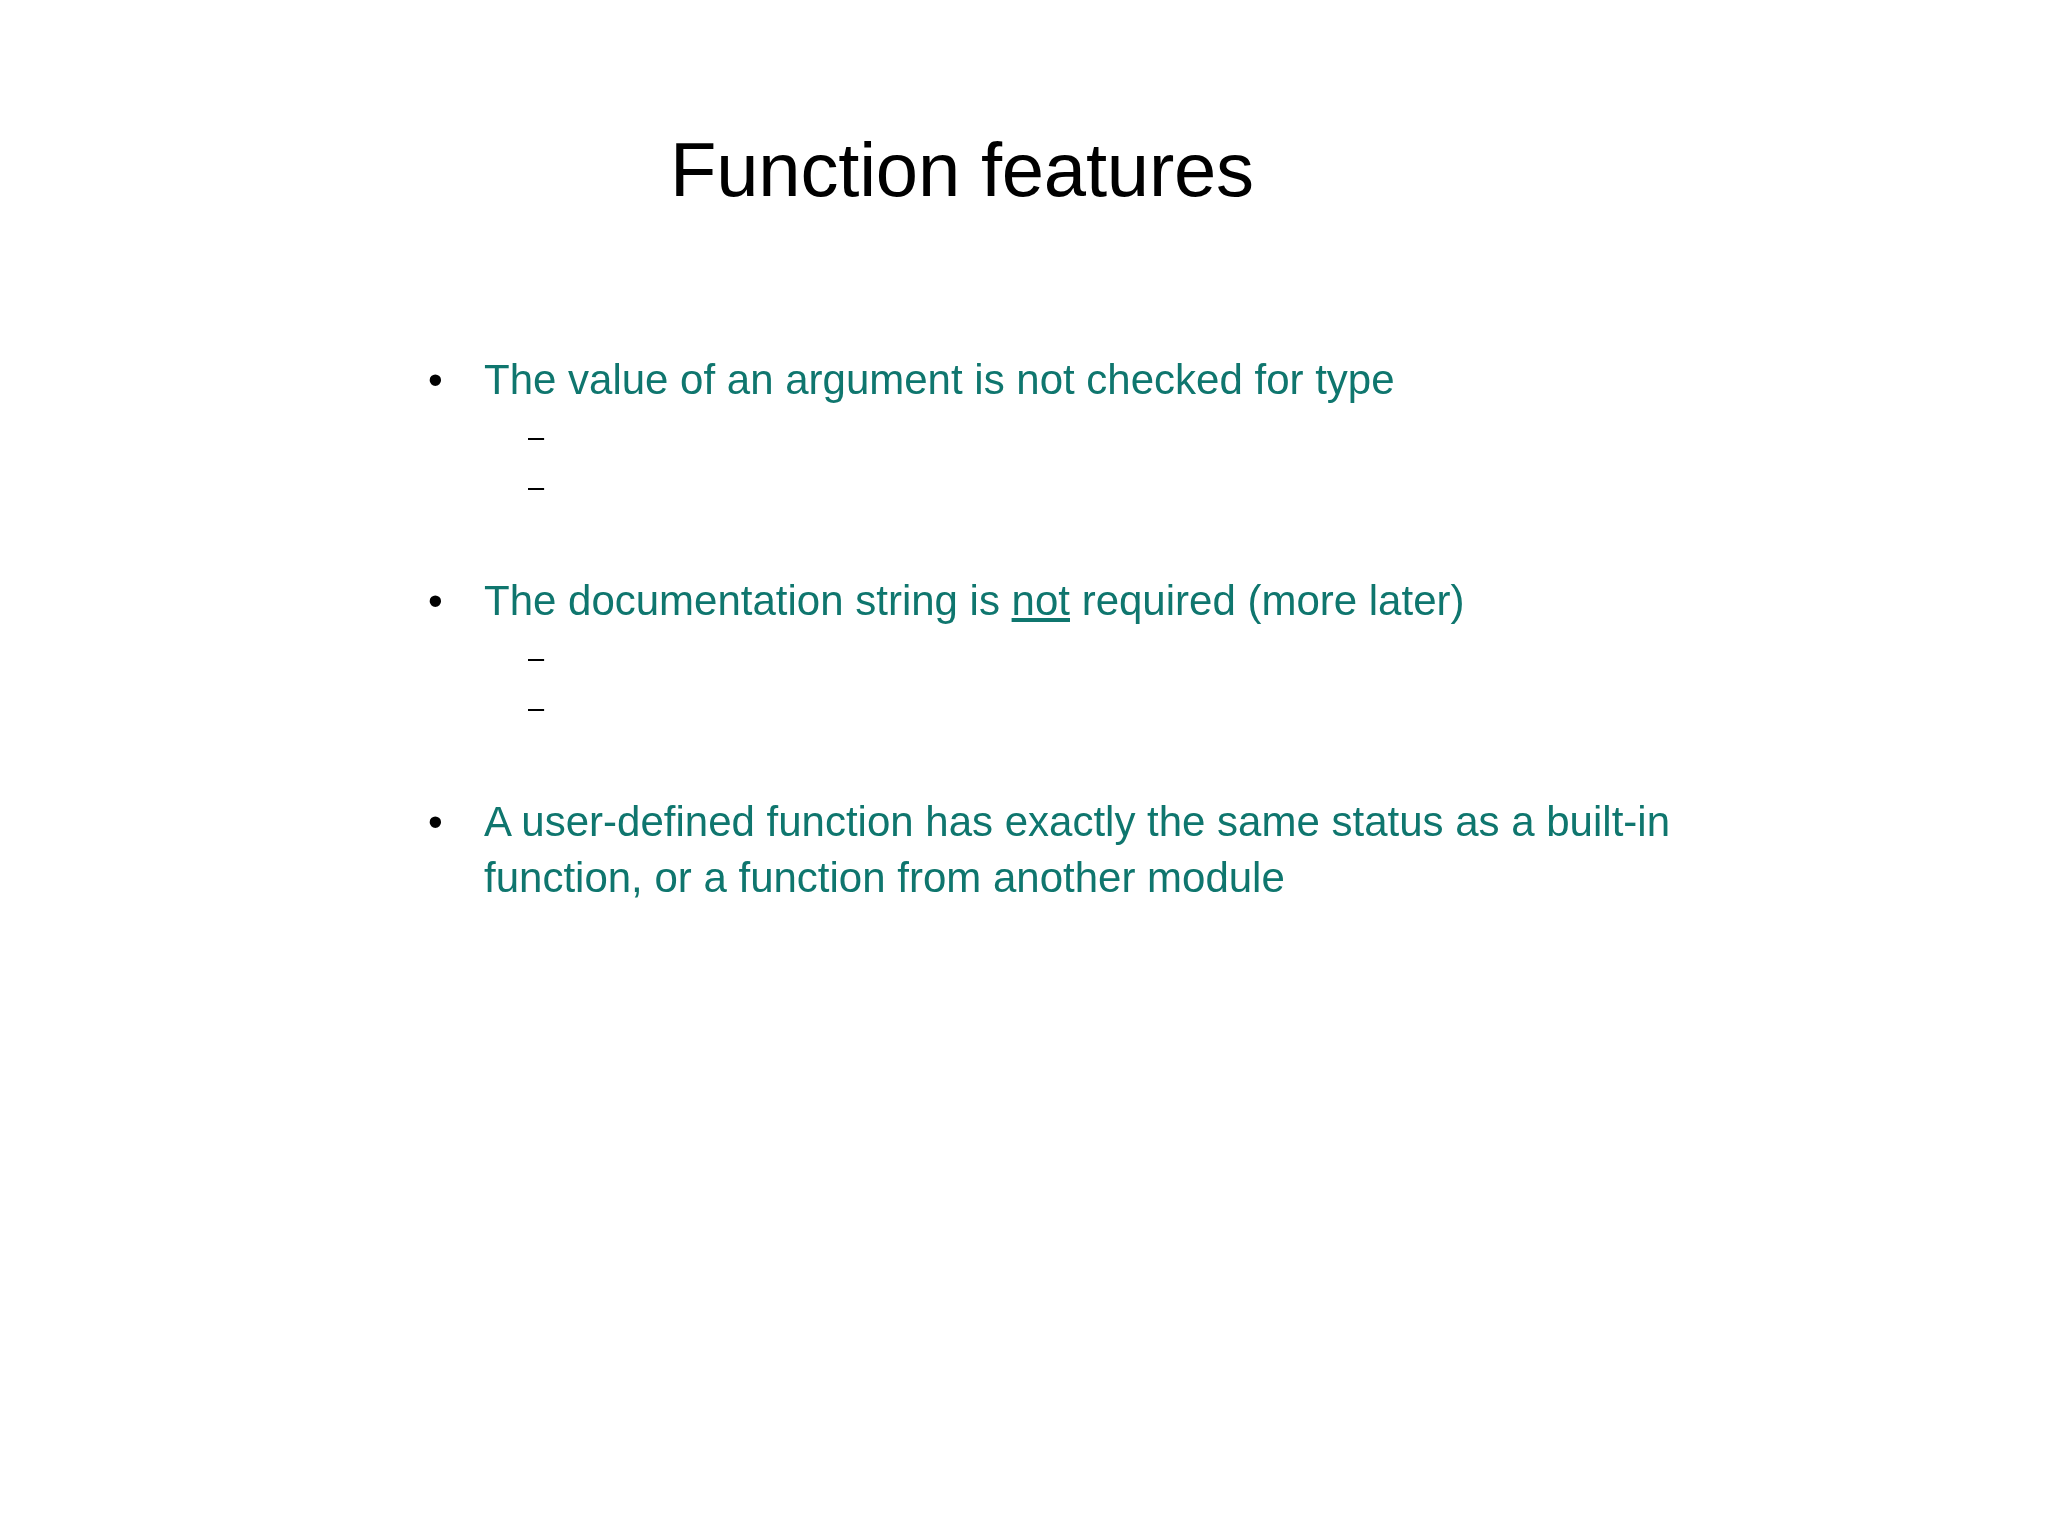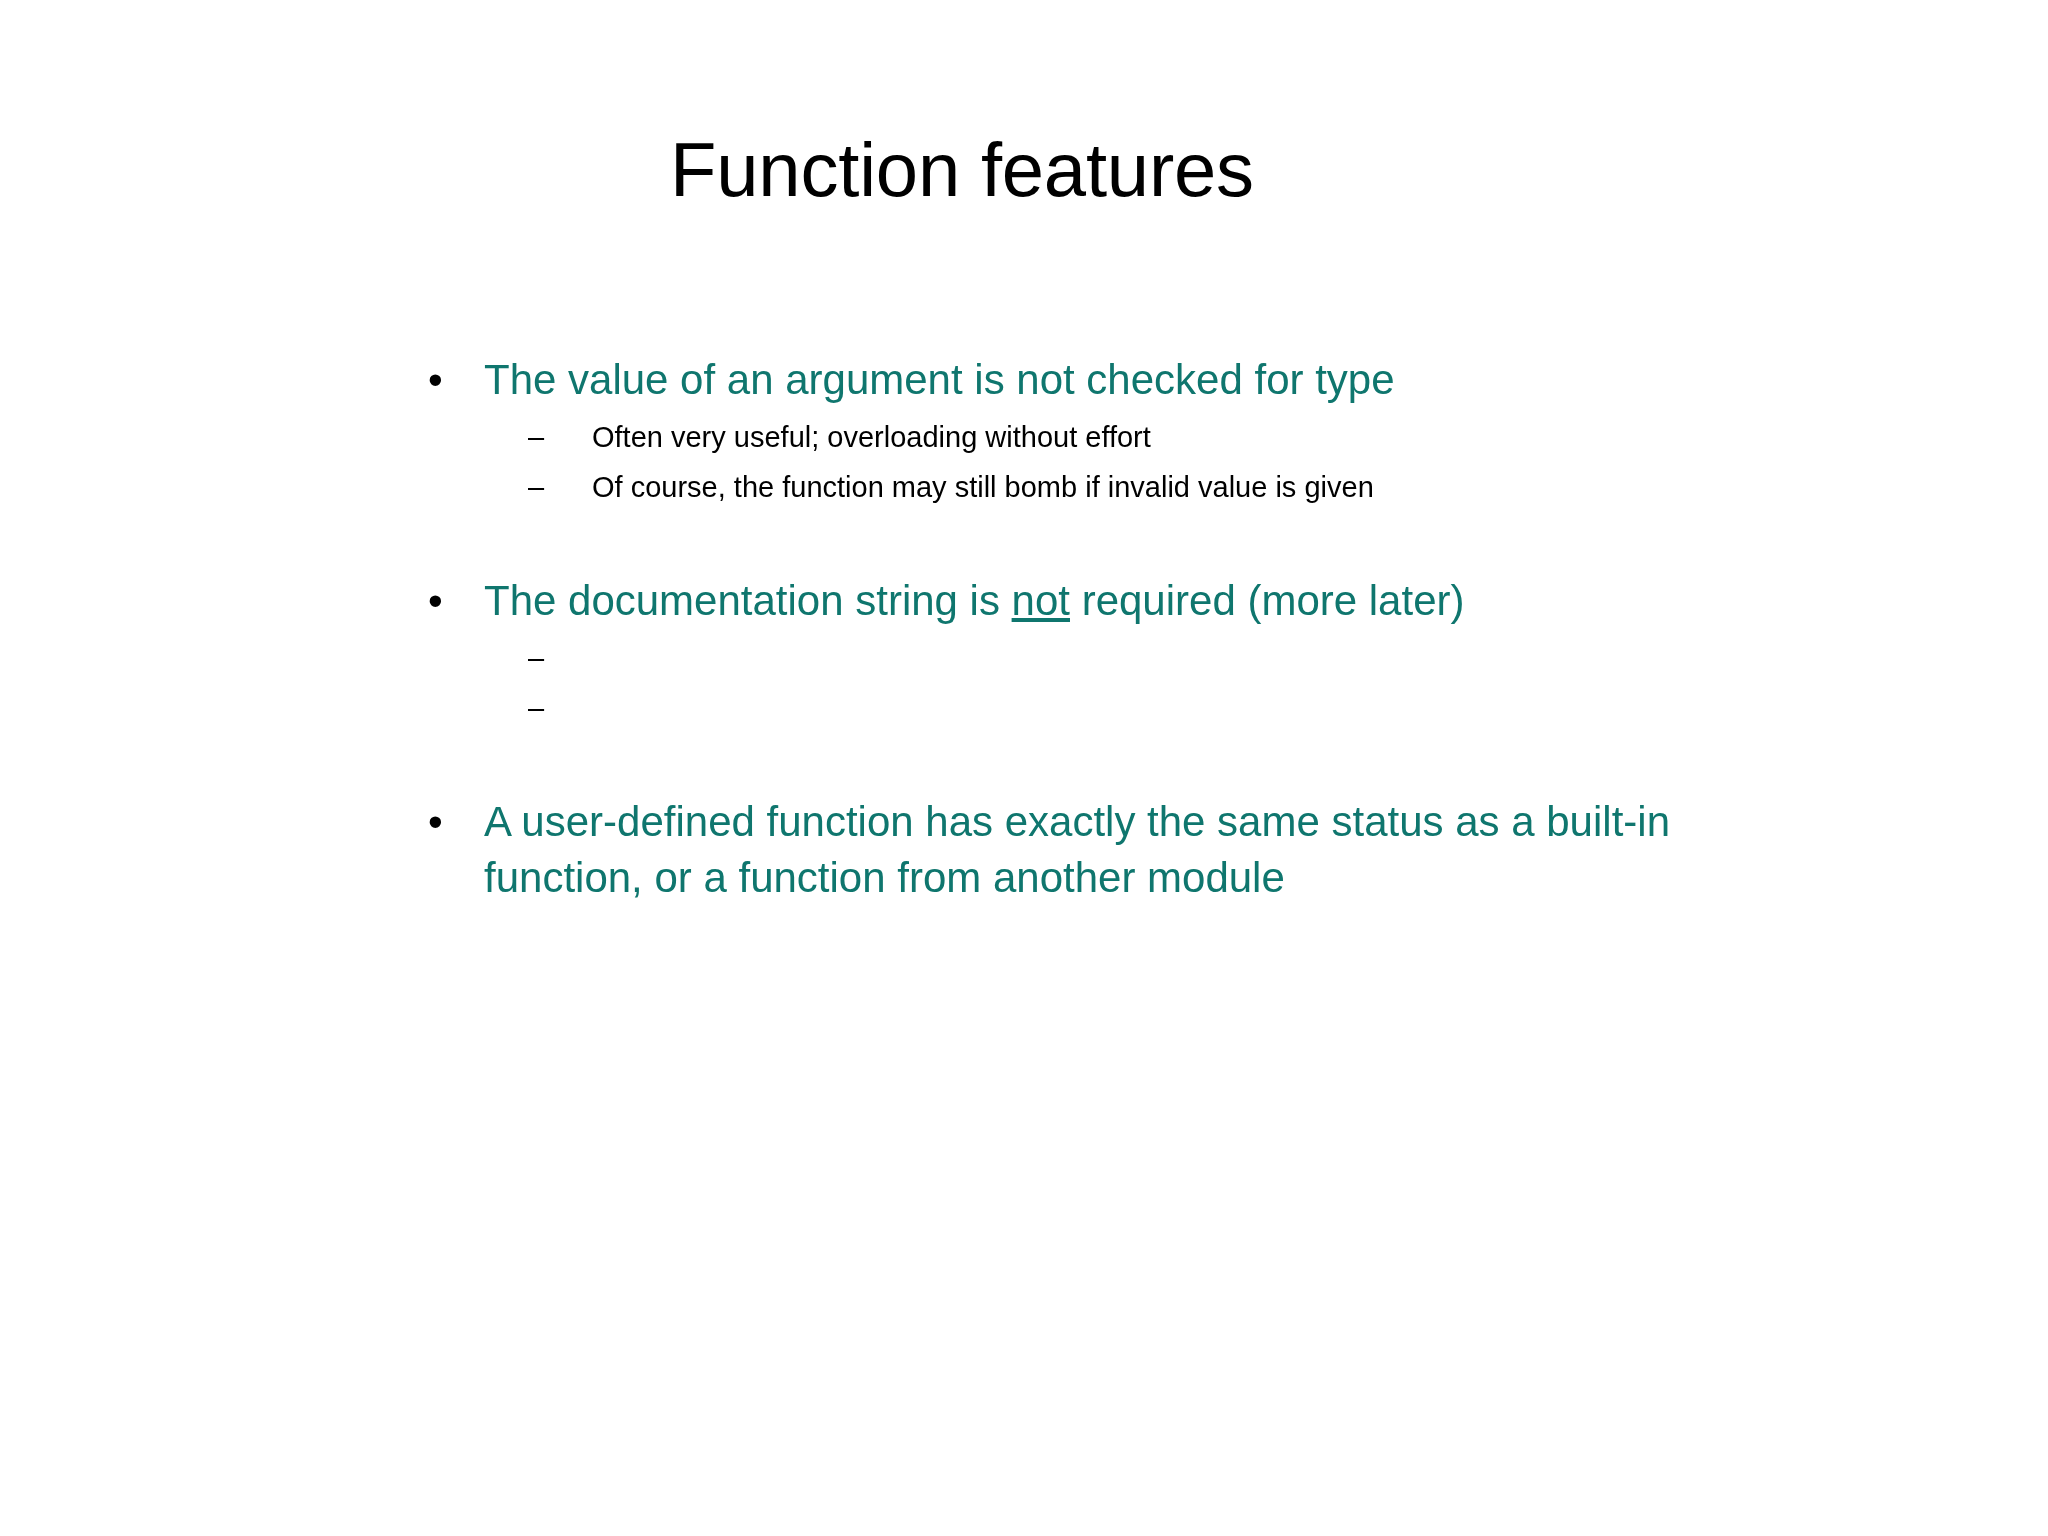--- a/index.html
+++ b/index.html
@@ -123,25 +123,23 @@
     <div class="bullet-group">
       <div class="l1-row">
         <span class="l1-marker">•</span>
         <span class="l1-text">
           <span>The value of an argument is not checked for type</span>
         </span>
       </div>
       <div class="l2-list">
         <div class="l2-row">
           <span class="l2-marker">–</span>
-          <span class="l2-text">Often very useful; overloading without effort</span>
         </div>
         <div class="l2-row">
           <span class="l2-marker">–</span>
-          <span class="l2-text">Of course, the function may still bomb if invalid value is given</span>
         </div>
       </div>
     </div>
 
     <div class="bullet-group">
       <div class="l1-row">
         <span class="l1-marker">•</span>
         <span class="l1-text"><span>The documentation string is </span><u>not</u><span> required (more later)</span></span>
       </div>
       <div class="l2-list">

